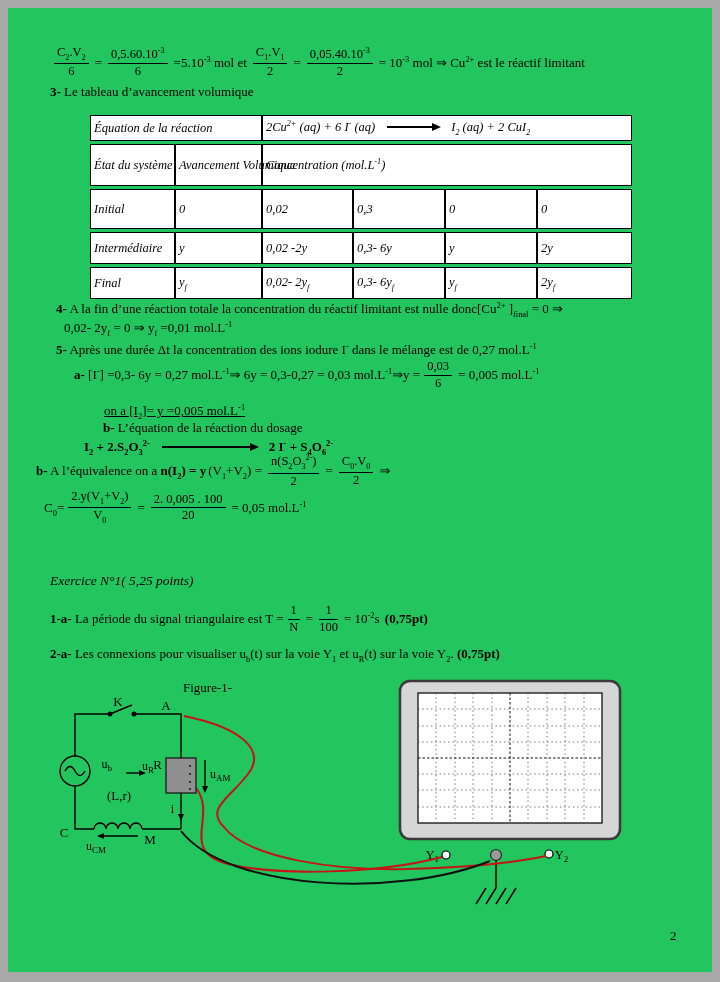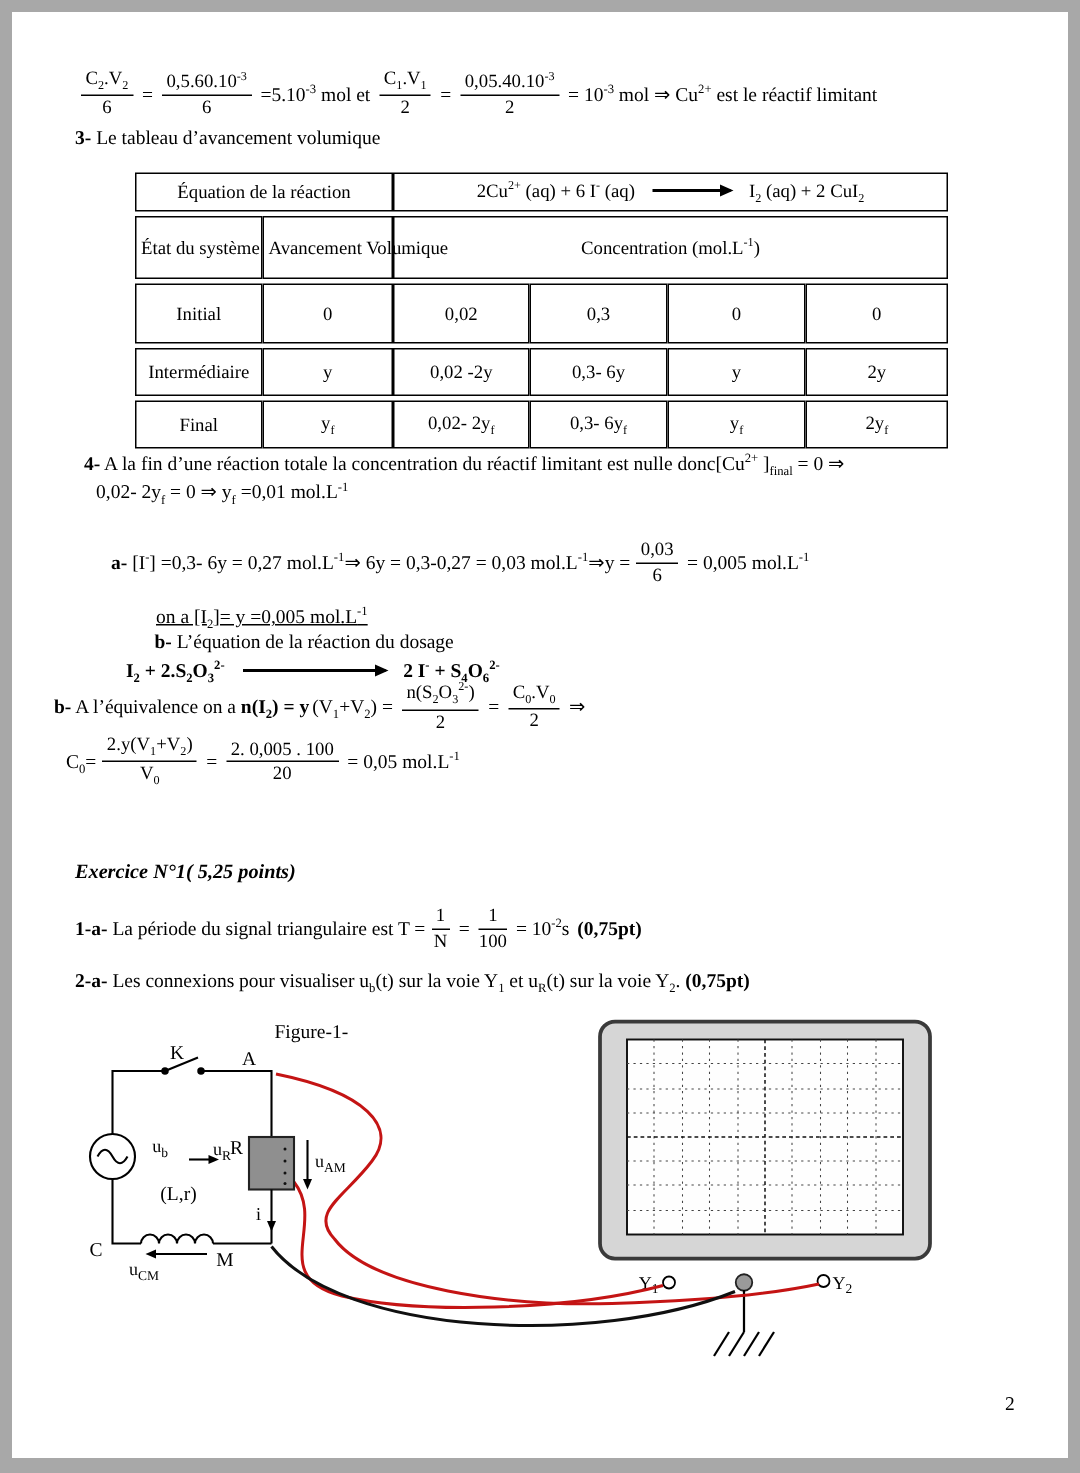--- a/index.html
+++ b/index.html
@@ -1,34 +1,34 @@
 <!DOCTYPE html>
 <html><head>
 <meta charset="utf-8">
 <style>
   * { margin:0; padding:0; box-sizing:border-box; }
   html,body { width:720px; height:982px; }
   body { background:#a8a8a8; font-family:"Liberation Serif", serif; color:#000; position:relative; }
-  .page { position:absolute; left:8px; top:8px; width:704px; height:964px; background:#ffffff; overflow:hidden; }
+  .page { position:absolute; left:8px; top:8px; width:704px; height:964px; background:#22c55e; overflow:hidden; }
   .abs { position:absolute; font-size:13px; white-space:nowrap; }
   .b { font-weight:bold; }
   sub { font-size:0.65em; }
   sup { font-size:0.65em; }
   .frac { display:inline-block; vertical-align:middle; text-align:center; margin:0 4px 2px 4px; line-height:1.1; font-size:12.5px; }
   .frac .fn { display:block; border-bottom:1px solid #000; padding:0 3px 1px 3px; }
   .frac .fd { display:block; padding-top:1px; }
   .seg { margin:0 2px; }
   .arr { display:inline-block; vertical-align:middle; height:1.4px; background:#000; position:relative; margin:0 12px 3px 12px; }
   .arr::after { content:""; position:absolute; right:-2px; top:-3.6px; width:0; height:0;
      border-left:9px solid #000; border-top:4px solid transparent; border-bottom:4px solid transparent; }
   .w55 { width:52px; } .w95 { width:95px; }
   .tbl { border-collapse:separate; border-spacing:0 3px; font-size:12.5px; table-layout:fixed; }
-  .tbl td { border:1px solid #000; text-align:center; vertical-align:middle; padding:0 3px; background:#fff; }
+  .tbl td { border:1px solid #000; text-align:left; vertical-align:middle; padding:0 3px; background:#fff;font-style:italic; }
   .phys-title { font-family:"Liberation Sans", sans-serif; font-weight:bold; font-size:17px; width:100%; text-align:center; padding-left:22px; }
-  .exo { font-weight:bold; font-style:italic; font-size:13.5px; }
+  .exo { font-weight:normal; font-style:italic; font-size:13.5px; }
   .pagenum { font-size:13px; }
   svg text { font-family:"Liberation Serif", serif; fill:#000; }
   .st { font-size:12px; } .sn { font-size:13px; } .ss { font-size:9px; }
 </style>
 </head>
 <body>
 
 <div class="page">
 
   <div class="abs" style="left:42px; top:38px;">
@@ -83,20 +83,23 @@
       <td>2y<sub>f</sub></td>
     </tr>
   </tbody>
     </table>
 
   <div class="abs" style="left:48px; top:292px;">
     <span class="b">4-</span><span> A la fin d’une réaction totale la concentration du réactif limitant est nulle donc[Cu<sup>2+</sup> ]<sub>final</sub> = 0 ⇒</span>
   </div>
   <div class="abs" style="left:56px; top:311px;">0,02- 2y<sub>f</sub> = 0 ⇒    y<sub>f</sub> =0,01 mol.L<sup>-1</sup></div>
 
+  <div class="abs" style="left:48px; top:333px;">
+    <span class="b">5-</span><span> Après une durée Δt la concentration des ions iodure I<sup>-</sup> dans le mélange est de 0,27 mol.L<sup>-1</sup></span>
+  </div>
 
   <div class="abs" style="left:66px; top:352px;">
     <span class="b">a-</span><span> [I<sup>-</sup>] =0,3- 6y = 0,27 mol.L<sup>-1</sup>⇒  6y = 0,3-0,27 =  0,03 mol.L<sup>-1</sup>⇒y =</span><span class="frac"><span class="fn">0,03</span><span class="fd">6</span></span><span class="seg">= 0,005 mol.L<sup>-1</sup></span>
   </div>
 
   <div class="abs" style="left:96px; top:394px;text-decoration:underline;">on a [I<sub>2</sub>]= y =0,005 mol.L<sup>-1</sup></div>
 
   <div class="abs" style="left:60px; top:412px;padding-left:35px;">
     <span class="b">b-</span><span> L’équation de la réaction du dosage</span>
   </div>

